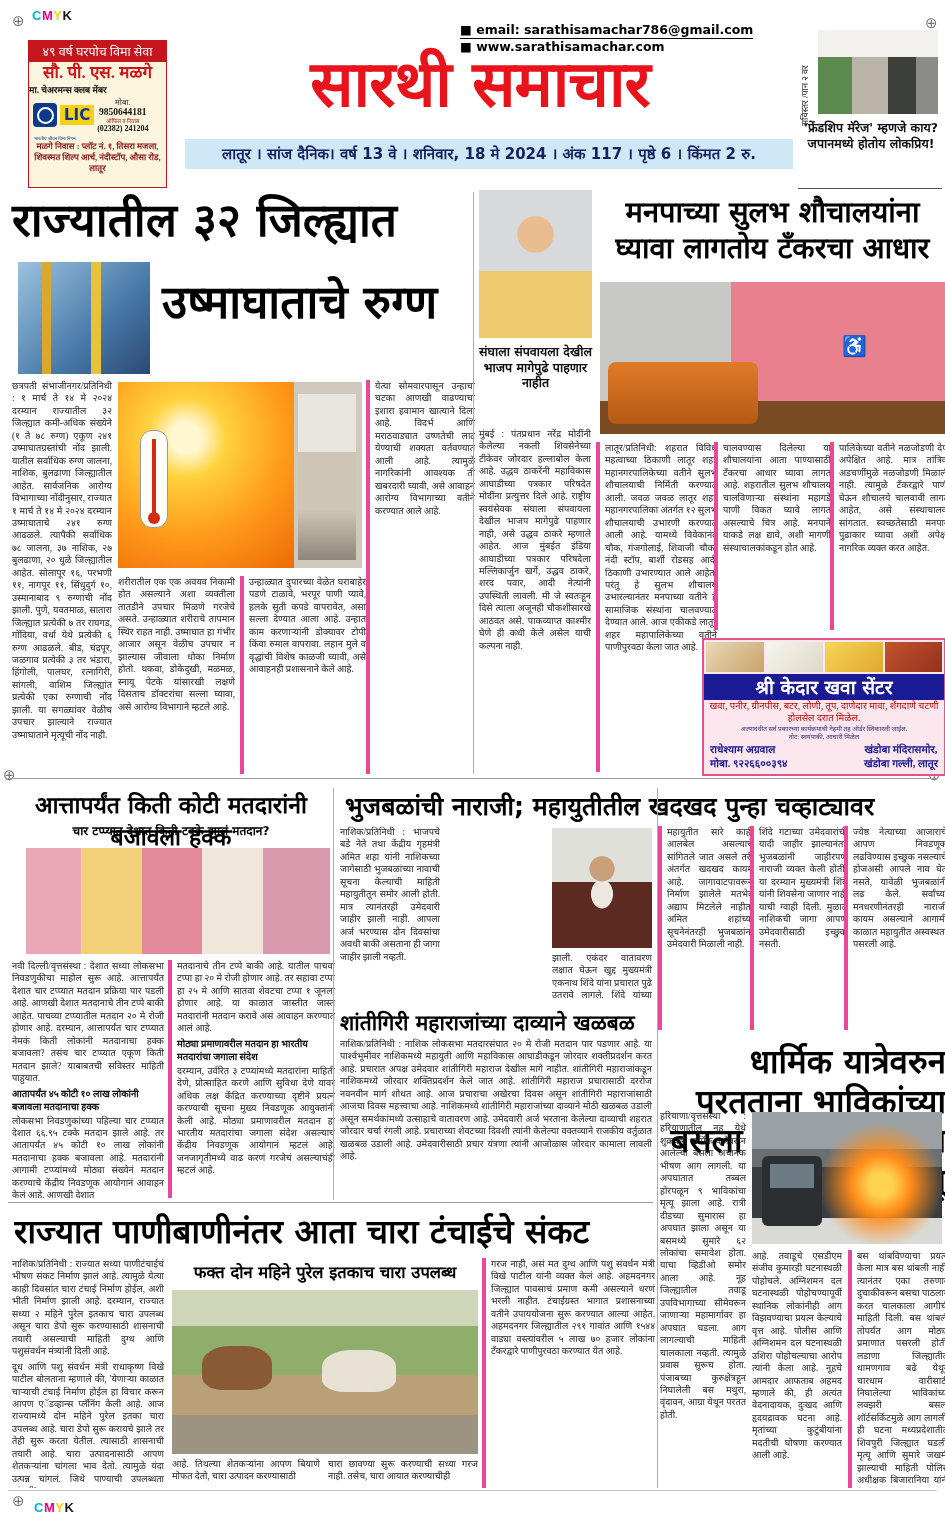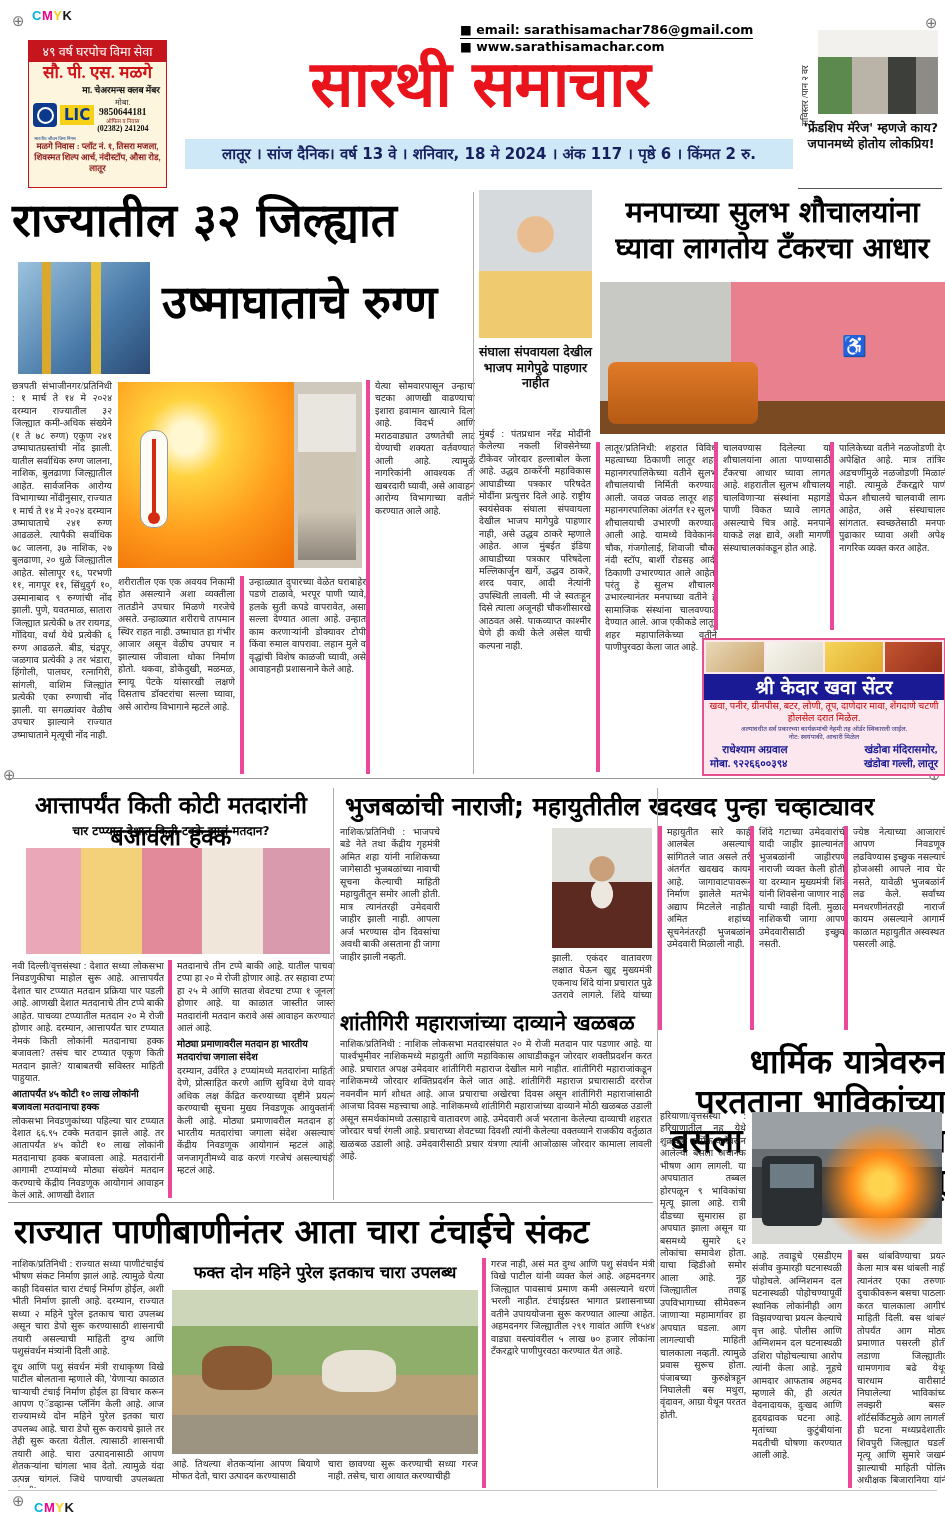--- a/index.html
+++ b/index.html
@@ -19,21 +19,21 @@
   
   .mast-title{color:#e8131b;font-weight:800;text-align:center;font-size:64px;line-height:1;
               font-family:"DejaVu Sans","Liberation Sans",sans-serif;letter-spacing:-1px;}
   .emailline{font-size:12.5px;font-weight:bold;color:#000;font-family:"DejaVu Sans",sans-serif;}
   .dateline{background:#cfe8f7;color:#17205e;font-weight:bold;font-size:15px;text-align:center;
             line-height:30px;font-family:"DejaVu Sans",sans-serif;}
   
   .licbox{background:#fdf5dd;border:1px solid #c4161c;}
   .licbanner{background:#c4161c;color:#fff;font-weight:normal;font-size:12.5px;text-align:center;padding:2px 0;}
   .licname{color:#d01219;font-weight:800;font-size:17px;text-align:center;line-height:1.1;margin-top:2px;}
-  .licsub{color:#111;font-weight:bold;font-size:9px;text-align:right;padding-right:6px;}
+  .licsub{color:#111;font-weight:bold;font-size:9px;text-align:left;padding-right:6px;}
   .licaddr{color:#8b1a1a;font-weight:bold;font-size:8.5px;text-align:center;line-height:1.25;}
   
   .kedar{background:#fde7ef;border:2px solid #e4518f;}
   .kedarband{background:#1a1a94;color:#fff;font-weight:800;font-size:19px;text-align:center;line-height:26px;
              font-family:"DejaVu Sans",sans-serif;}
   .kedarline{color:#c00b0b;font-weight:normal;font-size:9.5px;text-align:center;line-height:1.3;}
   .kedarnote{color:#33337e;font-size:6.5px;text-align:center;line-height:1.3;}
   .kedarcontact{color:#1a1a94;font-weight:bold;font-size:10.5px;line-height:1.35;}
   .capbold{font-weight:bold;font-size:12.5px;text-align:center;line-height:1.25;
            font-family:"DejaVu Sans","Liberation Sans",sans-serif;}
@@ -151,21 +151,21 @@
       <div style="flex:1;height:30px;background:linear-gradient(135deg,#e8d9b8,#caa36a)"></div>
       <div style="flex:1;height:30px;background:linear-gradient(135deg,#f7f5ee,#ddd8c8)"></div>
       <div style="flex:1;height:30px;background:linear-gradient(135deg,#f5d559,#e0a92e)"></div>
       <div style="flex:1;height:30px;background:linear-gradient(135deg,#c2542f,#96301c)"></div>
     </div>
     <div class="kedarband">श्री केदार खवा सेंटर</div>
     <div class="kedarline">खवा, पनीर, ग्रीनपीस, बटर, लोणी, तूप, दाणेदार मावा, शेंगदाणे चटणी होलसेल दरात मिळेल.</div>
     <div class="kedarnote">अल्पावधीत सर्व प्रकारच्या कार्यक्रमांची नेहमी तह ऑर्डर स्विकारली जाईल.</div>
     <div class="kedarnote">नोट: स्वयंपाकी, आचारी मिळेल</div>
     <div style="display:flex;justify-content:space-between;padding:1px 6px">
-      <div class="kedarcontact" style="text-align:right">
+      <div class="kedarcontact" style="text-align:left">
         <div>राधेश्याम अग्रवाल</div>
         <div>मोबा. ९२२६६००३९४</div>
       </div>
       <div class="kedarcontact" style="text-align:center">
         <div>खंडोबा मंदिरासमोर,</div>
         <div>खंडोबा गल्ली, लातूर</div>
       </div>
     </div>
   </div>
 

